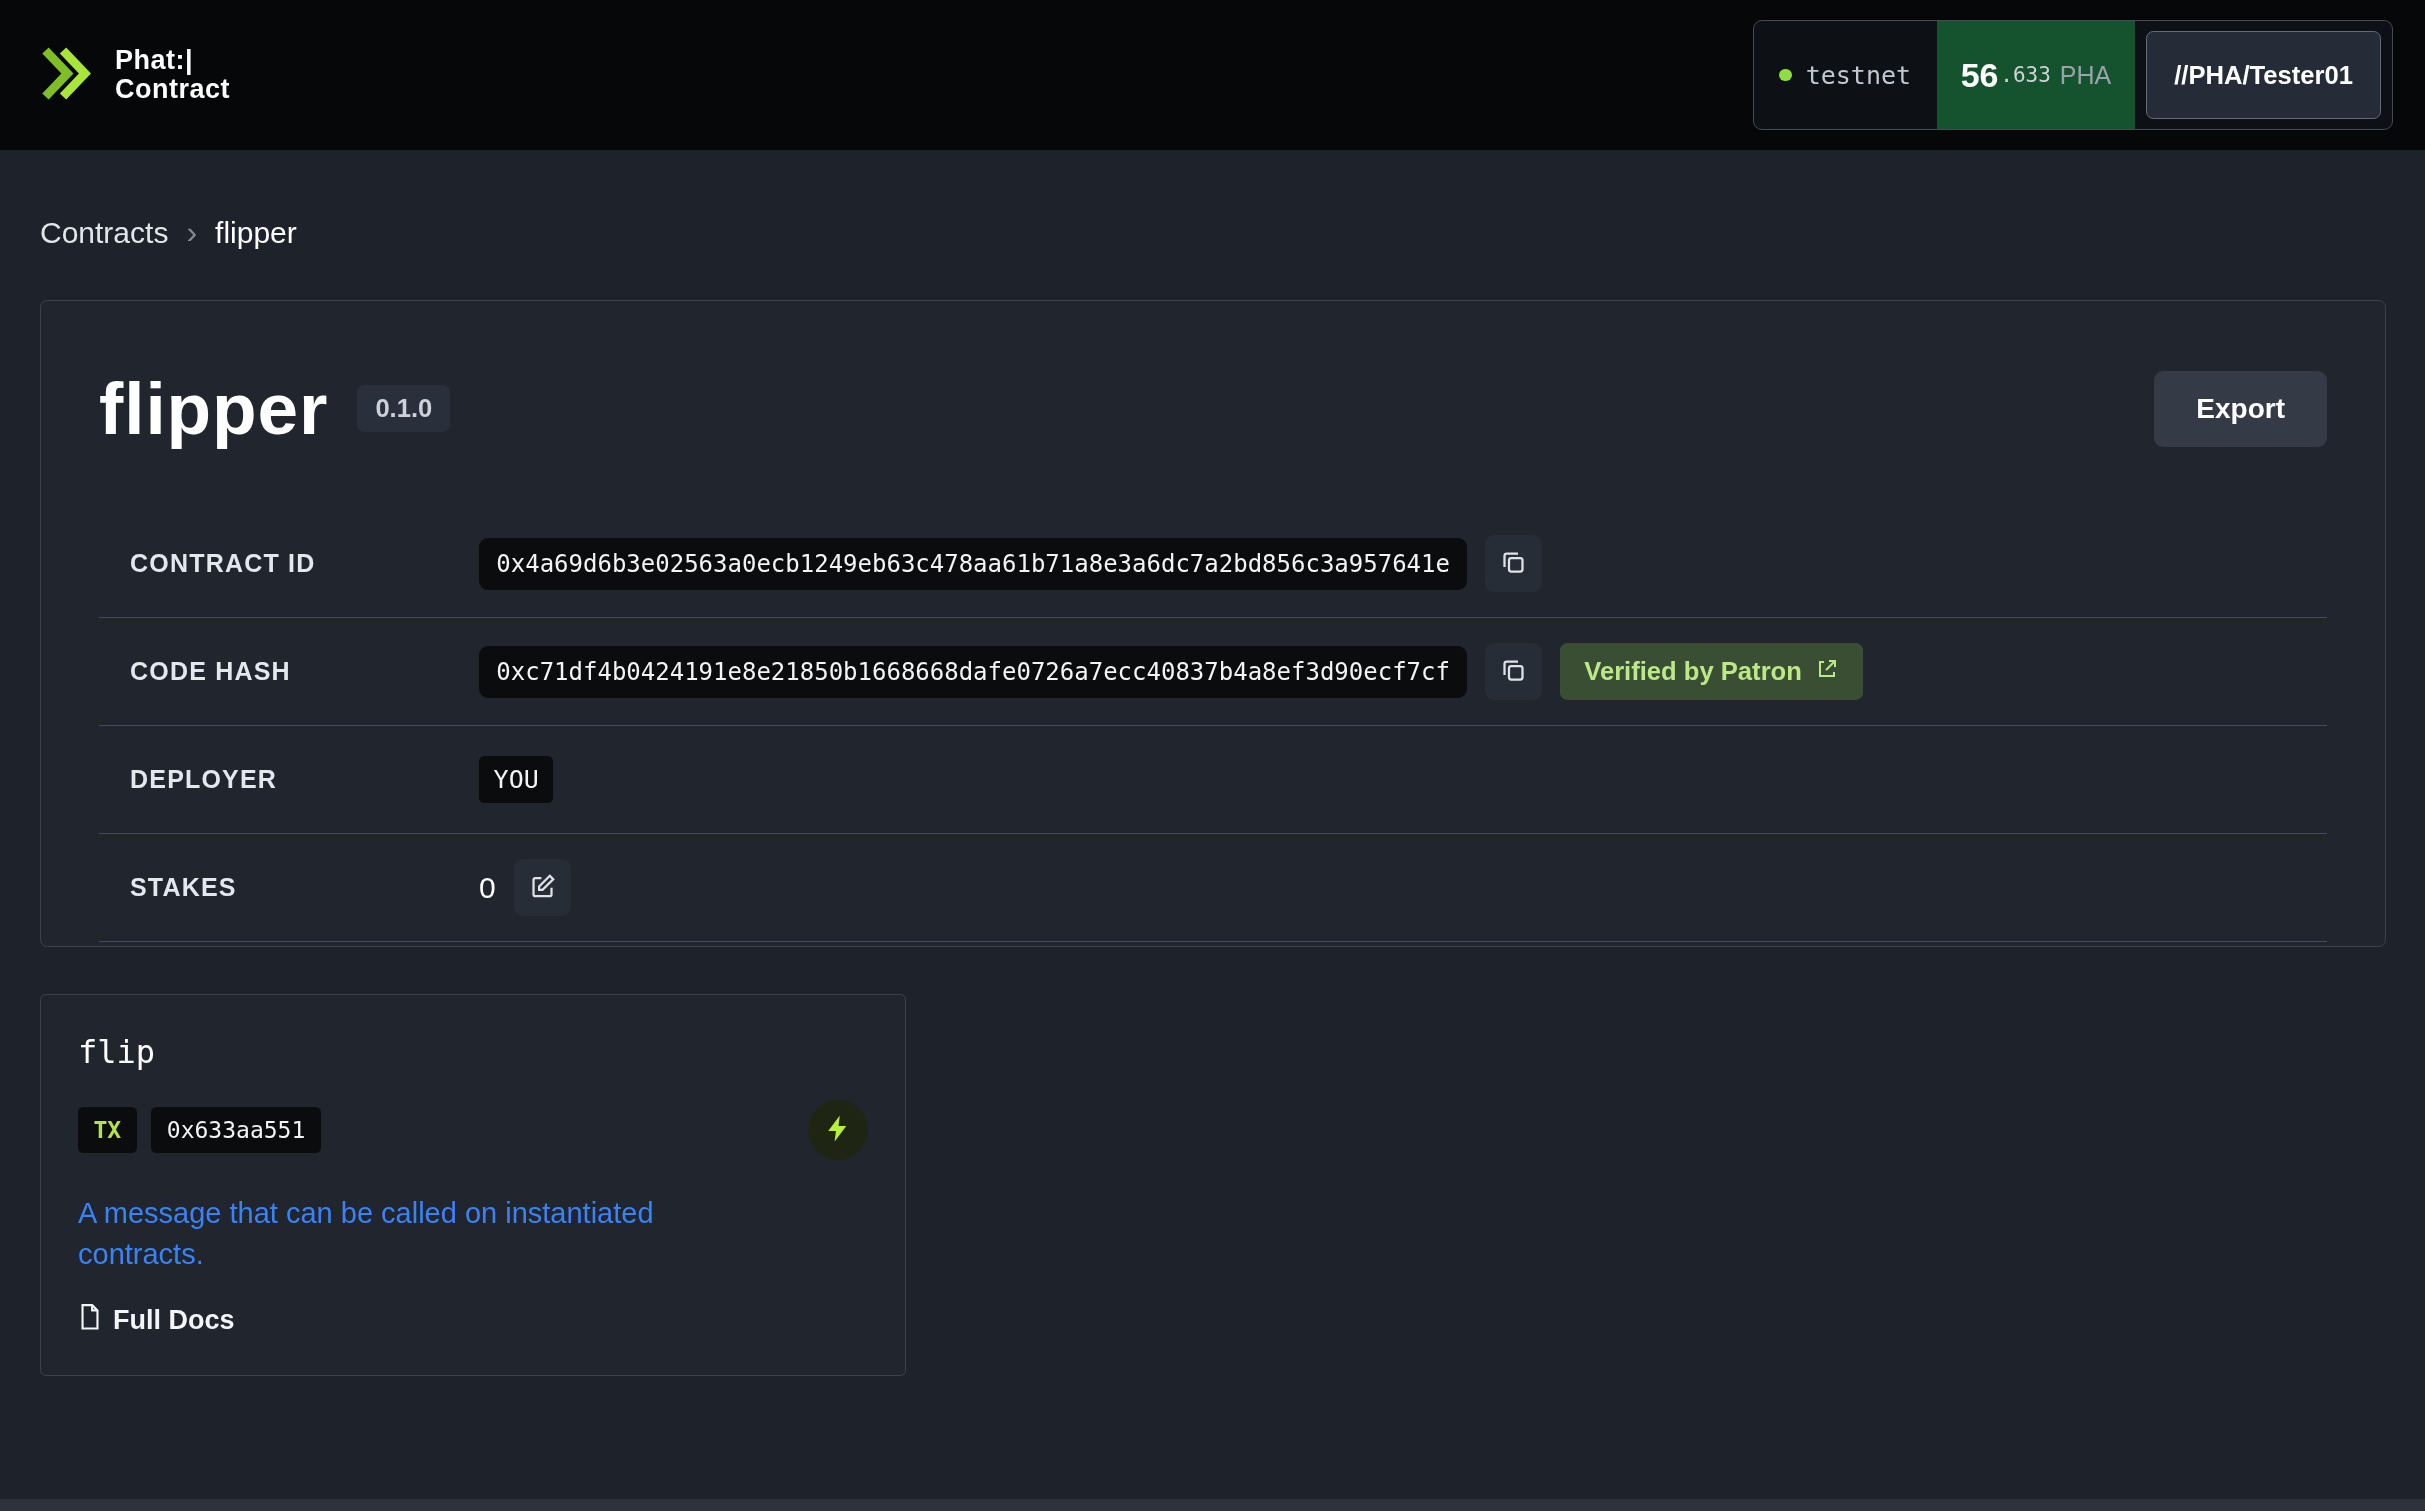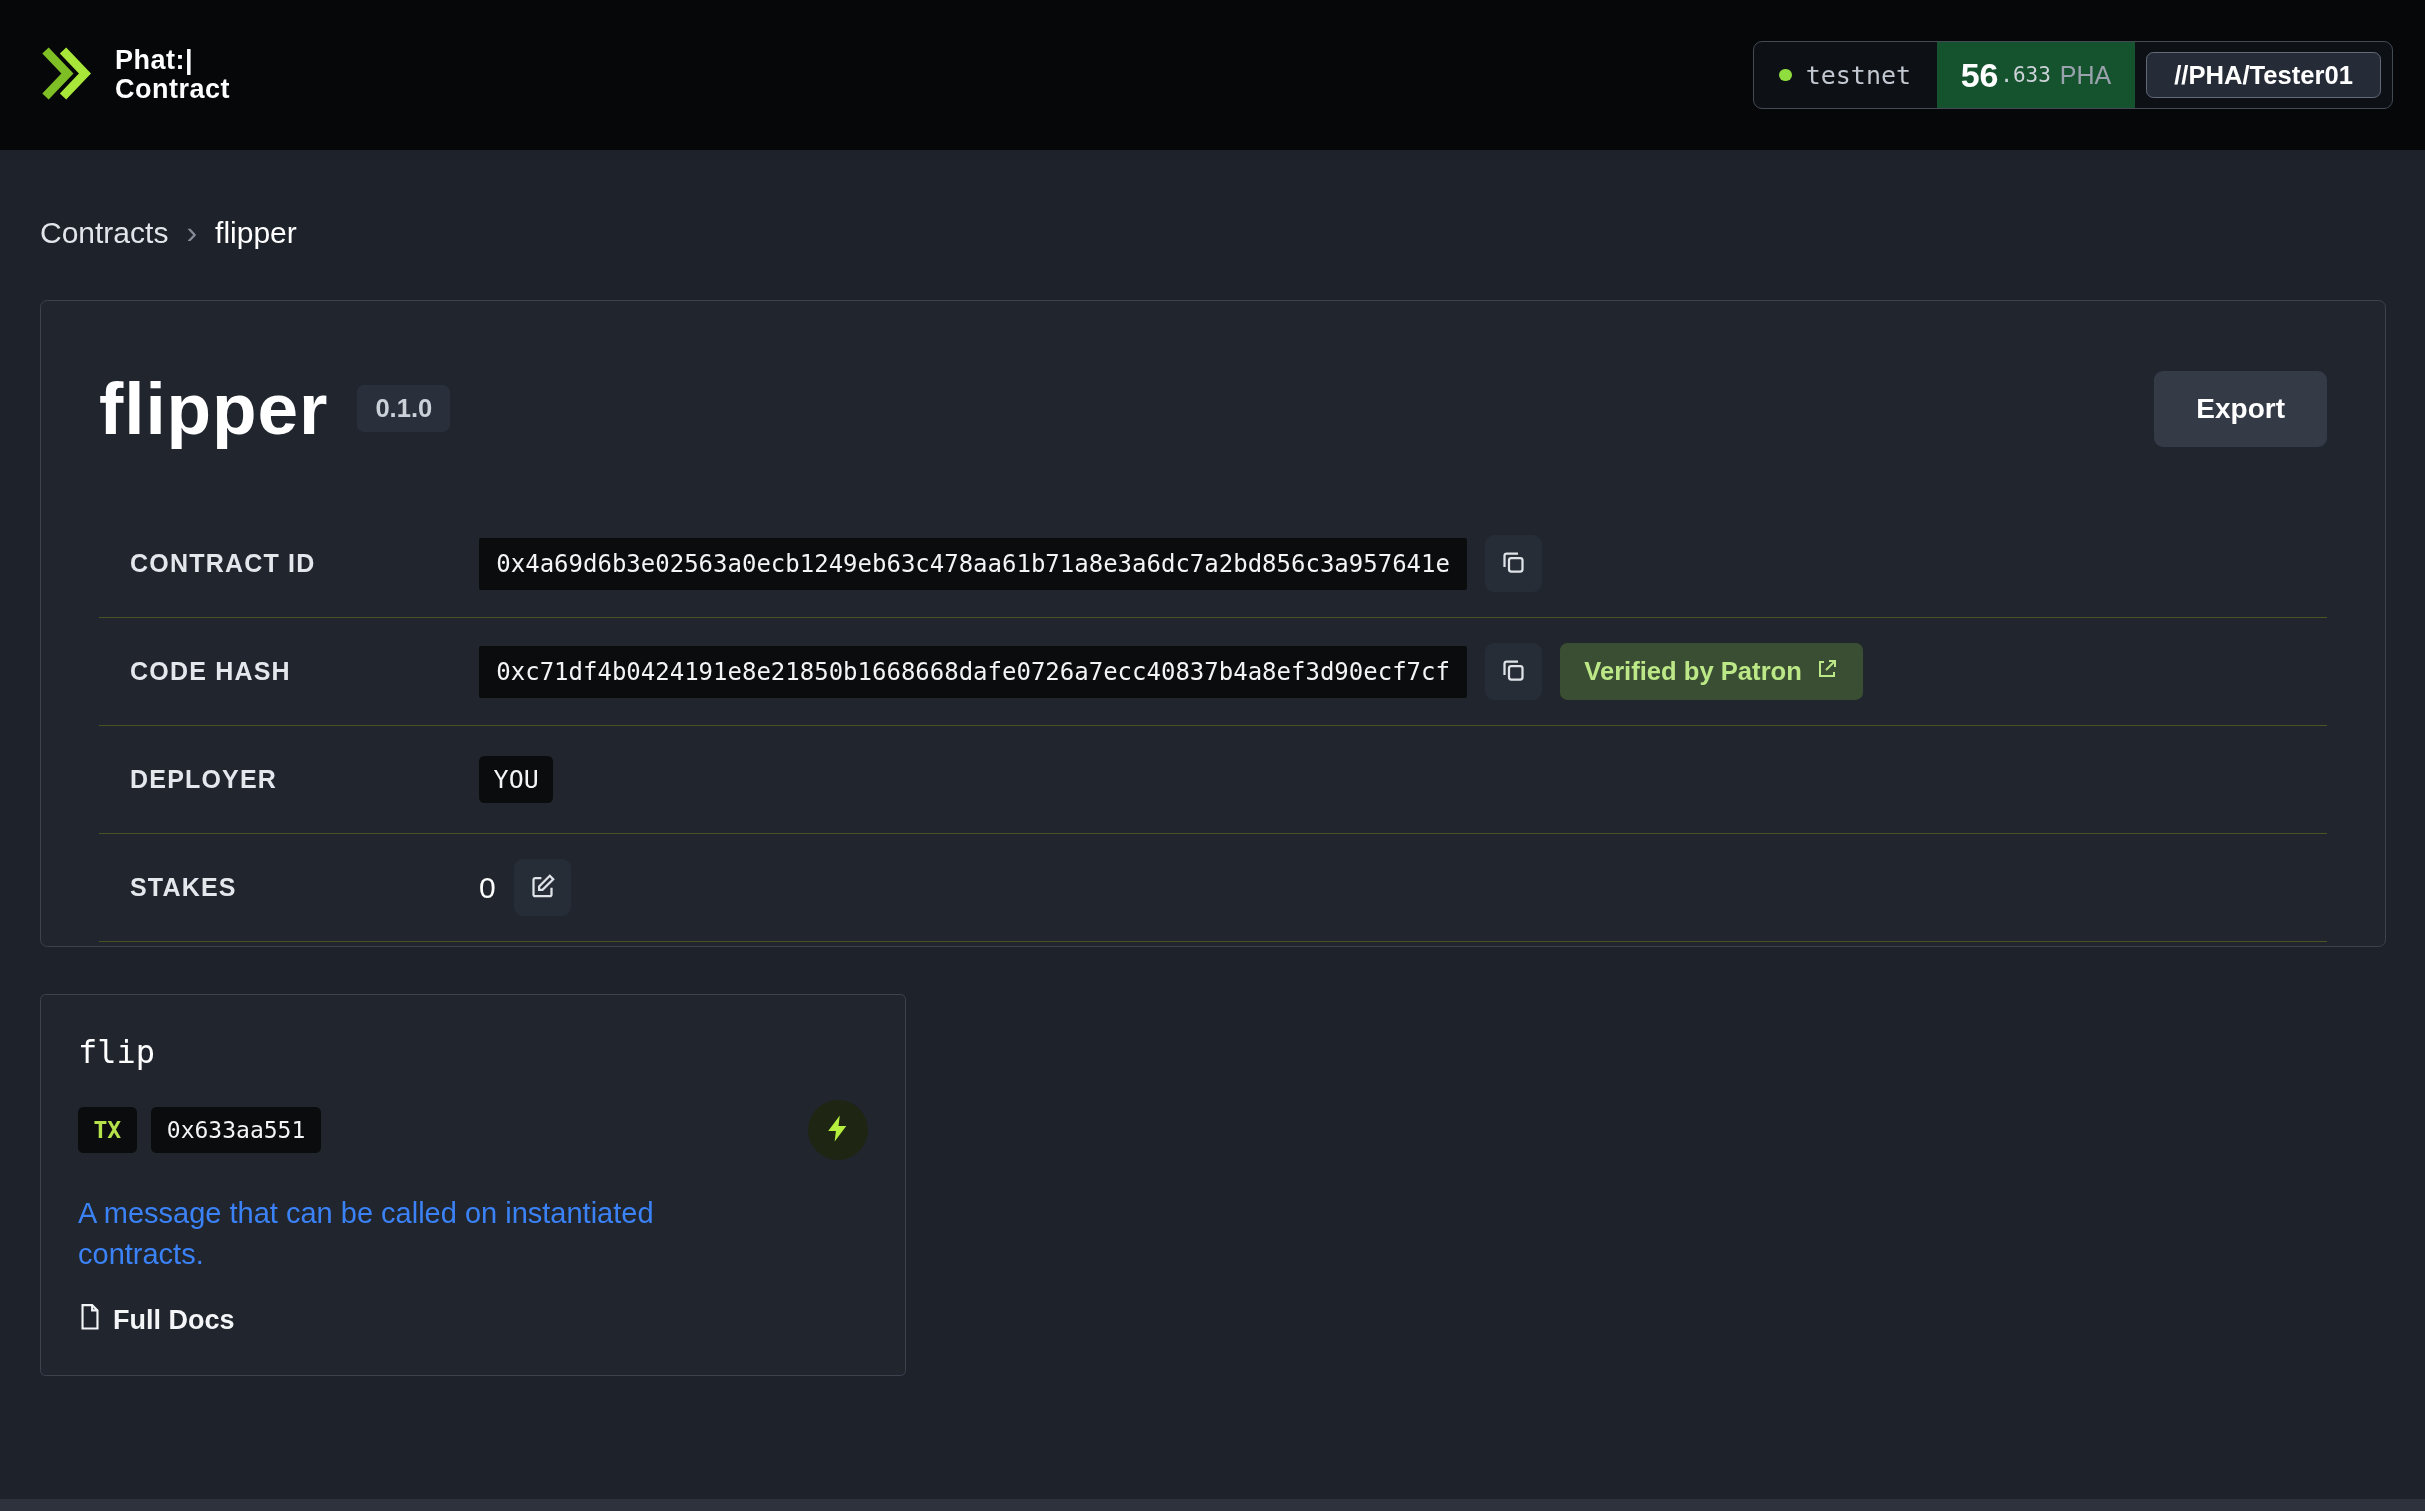--- a/index.html
+++ b/index.html
@@ -15,21 +15,21 @@
   .app-header {
     height:150px; background:#060708;
     display:flex; align-items:center; justify-content:space-between;
     padding:0 33px 0 40px;
   }
   .logo { display:flex; align-items:center; gap:18px; cursor:pointer; }
   .logo-text { color:#ffffff; font-weight:800; font-size:27px; line-height:1.08; letter-spacing:0.5px; }
   .logo-text span { display:block; }
 
   .wallet {
-    display:flex; align-items:stretch; height:68px;
+    display:flex; align-items:stretch; height:110px;
     border:0.9px solid #444b56; border-radius:9px; background:#0d1014; overflow:hidden;
   }
   .wallet-net { display:flex; align-items:center; gap:13.7px; padding:0 25.6px;
     font-family:"DejaVu Sans Mono", monospace; font-size:25px; color:#c2c8d1; }
   .net-dot { width:12.8px; height:12.8px; border-radius:50%; background:#8fdd3f; }
   .wallet-balance { display:flex; align-items:baseline; background:#14532d; padding:0 24px; }
   .wallet-balance { align-items:center; }
   .bal-int { font-size:34px; font-weight:700; color:#ffffff; }
   .bal-frac { font-size:21px; color:#ced3da; font-family:"DejaVu Sans Mono", monospace; margin-left:1.8px; }
   .bal-cur { font-size:25px; color:#9aa2ad; margin-left:9px; }
@@ -58,21 +58,21 @@
     font-size:28px; padding:22px 42px; border-radius:9px; border:none; cursor:pointer; }
 
   .rows { margin-top:60px; }
   .row {
     display:grid; grid-template-columns:349px 1fr; align-items:center;
     min-height:108px; border-bottom:0.9px solid #4a5323; padding:9px 0 9px 31px;
   }
   .row-label { font-size:25px; font-weight:700; letter-spacing:1.2px; color:#e4e8ed; }
   .row-content { display:flex; align-items:center; gap:18px; font-size:28px; color:#e9ecef; }
   .code-chip {
-    background:#0a0c0e; border-radius:2px; padding:12px 17.3px;
+    background:#0a0c0e; border-radius:9px; padding:12px 17.3px;
     font-family:"DejaVu Sans Mono", monospace; font-size:24px; color:#f2f4f6; white-space:nowrap;
   }
   .icon-btn {
     width:57px; height:57px; border-radius:9px; background:#272d37; border:none;
     display:flex; align-items:center; justify-content:center; cursor:pointer; flex:0 0 auto;
   }
   .verified-badge {
     display:flex; align-items:center; gap:12.8px; background:#3a4e33; color:#bce887;
     font-size:25.6px; font-weight:600; padding:13.7px 24px; border-radius:7.3px; cursor:pointer;
   }

